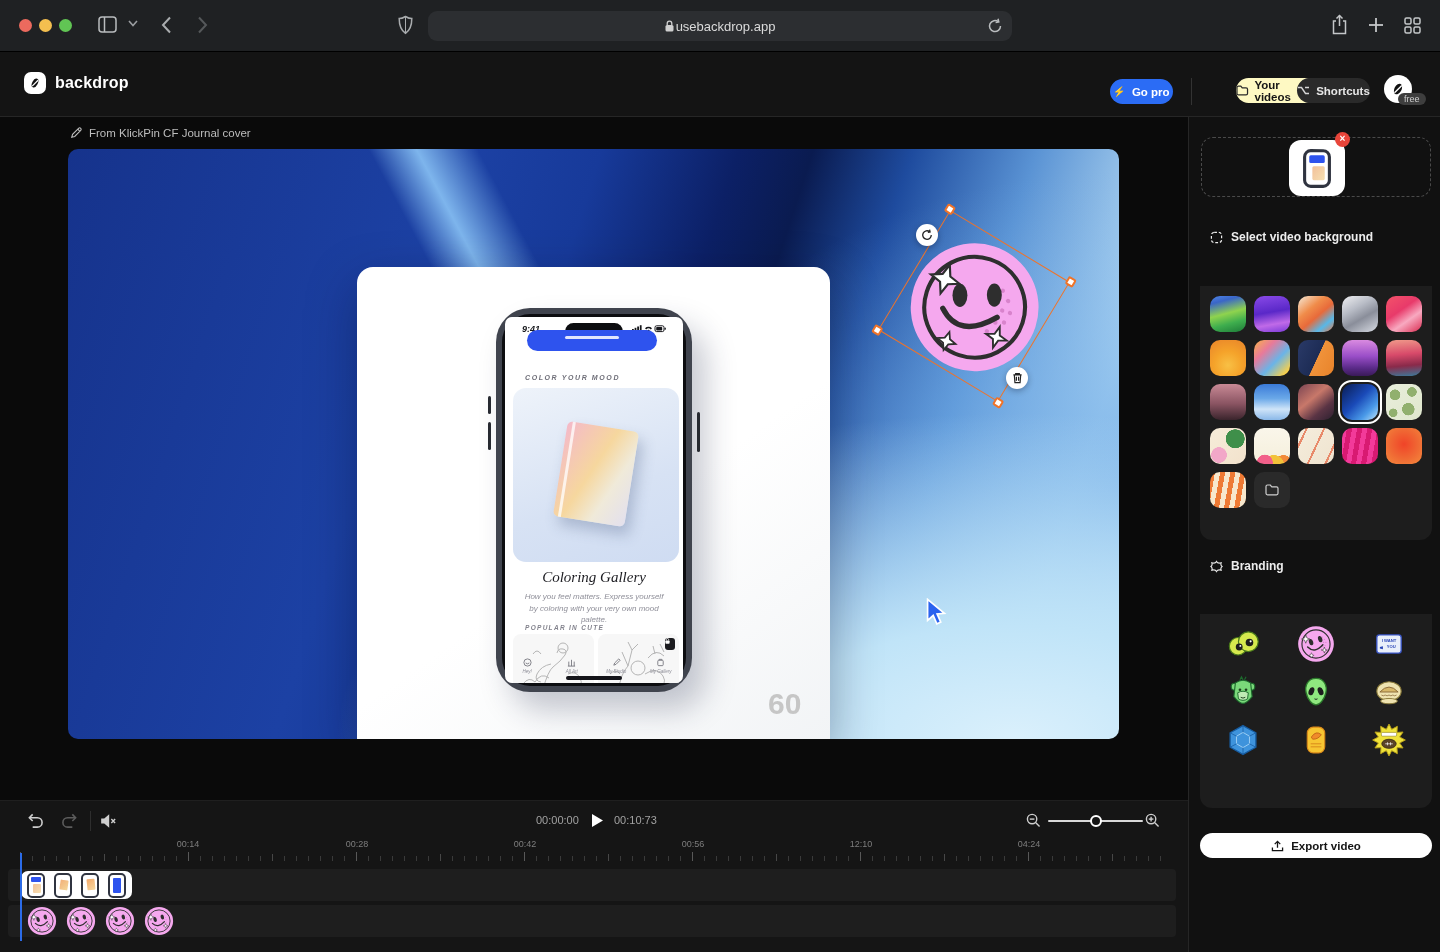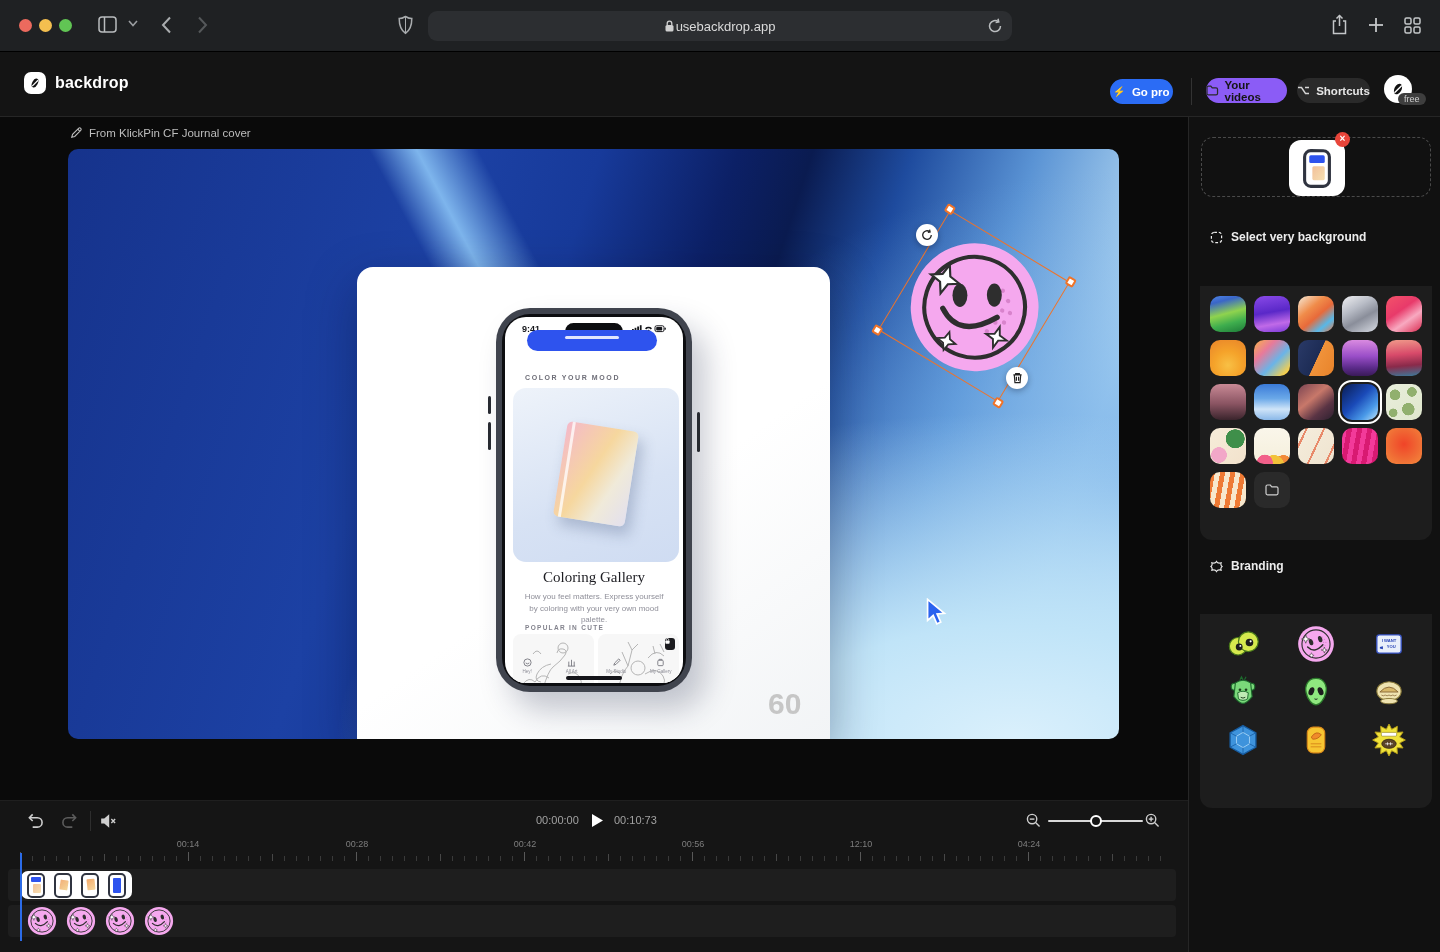--- a/index.html
+++ b/index.html
@@ -15,40 +15,40 @@
   .urlbar .reload{position:absolute;right:10px;top:7px;}
 
   
   .app-header{position:absolute;left:0;top:52px;width:1440px;height:65px;background:#141414;border-bottom:1px solid #262626;}
   .brand{position:absolute;left:24px;top:20px;display:flex;align-items:center;gap:9px;}
   .brand-logo{width:22px;height:22px;background:#fff;border-radius:7px;display:flex;align-items:center;justify-content:center;}
   .brand-name{color:#fff;font-size:16px;font-weight:bold;letter-spacing:.2px;}
   .pill{position:absolute;height:25px;border-radius:999px;display:flex;align-items:center;justify-content:center;gap:6px;font-size:11.5px;font-weight:600;cursor:default;}
   .gopro{left:1110px;top:27px;width:63px;background:#2b6cf5;color:#fff;}
   .hdr-div{position:absolute;left:1191px;top:26px;width:1px;height:27px;background:#333;}
-  .yourvideos{left:1206px;top:26px;width:81px;background:#8b5cf6;color:#151515;}
+  .yourvideos{left:1236px;top:26px;width:81px;background:#fef9c3;color:#151515;}
   .shortcuts{left:1297px;top:26px;width:73px;background:#2a2a2a;color:#e6e6e6;}
   .avatar{position:absolute;left:1384px;top:23px;width:28px;height:28px;border-radius:50%;background:#fff;display:flex;align-items:center;justify-content:center;}
   .free-badge{position:absolute;left:1398px;top:41px;padding:1px 6px;background:#3e3e3e;border-radius:999px;color:#cfcfcf;font-size:9px;}
 
   
   .canvas-label{position:absolute;left:70px;top:127px;display:flex;gap:7px;align-items:flex-start;color:#bdbdbd;font-size:11.5px;}
   .canvas{position:absolute;left:68px;top:149px;width:1051px;height:590px;border-radius:10px;overflow:hidden;
     background:
       radial-gradient(140% 120% at 90% 100%, #daf0fc 0%, #c0e4f8 16%, rgba(191,227,247,0) 46%),
       radial-gradient(110% 130% at 102% 58%, rgba(110,170,230,.8) 0%, rgba(110,170,230,0) 42%),
       linear-gradient(108deg,#16338c 0%,#1c41a4 32%,#173a9a 43%,#0c2066 54%,#0a1b50 60%,#1e4b9e 68%,#5a93d4 78%,#b9ddf5 90%,#d8effc 100%);}
   .canvas::before{content:"";position:absolute;inset:0;background:linear-gradient(62deg,rgba(0,0,0,0) 40%,rgba(96,170,255,0) 45%,rgba(150,210,255,.8) 48.5%,rgba(10,30,90,0) 53%,rgba(0,0,0,0) 62%);}
   .slide-card{position:absolute;left:289px;top:118px;width:473px;height:472px;background:linear-gradient(145deg,#ffffff 55%,#f2f4f6 100%);border-radius:16px 16px 0 0;box-shadow:0 18px 50px rgba(4,12,40,.35);}
   .watermark{position:absolute;left:411px;top:420px;font-size:30px;font-weight:bold;color:#c6c6c6;}
 
   
   .phone{position:absolute;left:139px;top:41px;width:196px;height:384px;background:#40444e;border-radius:34px;padding:6px;box-shadow:14px 18px 30px rgba(30,40,70,.25);}
   .phone-inner{width:100%;height:100%;background:#0c0d10;border-radius:28px;padding:3px;}
-  .screen{position:relative;width:100%;height:100%;background:#fff;border-radius:21px;overflow:hidden;}
+  .screen{position:relative;width:100%;height:100%;background:#fff;border-radius:7px;overflow:hidden;font-style:italic;}
   .ph-btn{position:absolute;background:#272a31;border-radius:2px;width:3px;}
   .status{position:absolute;top:7px;left:0;right:0;display:flex;justify-content:space-between;padding:0 17px;font-size:9px;font-weight:bold;color:#15161a;}
   .island{position:absolute;top:6px;left:50%;transform:translateX(-50%);width:58px;height:17px;background:#0c0d10;border-radius:9px;}
   .blue-remnant{position:absolute;top:13px;left:22px;width:130px;height:21px;background:#2e53ee;border-radius:11px;}
   .blue-remnant i{position:absolute;left:50%;top:6px;transform:translateX(-50%);width:54px;height:3px;background:rgba(255,255,255,.85);border-radius:2px;}
   .eyebrow{position:absolute;top:57px;left:20px;font-size:7px;letter-spacing:1.6px;color:#6e6e78;font-weight:bold;}
   .mood-card{position:absolute;top:71px;left:8px;width:166px;height:174px;border-radius:13px;background:linear-gradient(160deg,#eef3fa 0%,#d7e2f4 60%,#cfdcf2 100%);}
   .book{position:absolute;left:47px;top:38px;width:72px;height:96px;border-radius:5px;transform:rotate(9deg);
     background:linear-gradient(115deg,#f4b9ca 0%,#f6d79e 45%,#f0ead9 70%,#e3e0ee 100%);box-shadow:6px 8px 14px rgba(60,80,120,.28);}
   .book::before{content:"";position:absolute;left:5px;top:0;bottom:0;width:3px;background:rgba(255,255,255,.75);}
@@ -443,21 +443,21 @@
             <span class="mp-screen"></span>
           </span>
       </div>
       <span class="close-x">×</span>
     </div>
 
     <div class="sec-title" style="left:21px;top:113px">
       <svg width="13" height="13" viewBox="0 0 14 14" fill="none" stroke="#ededed" stroke-width="1.3">
           <rect x="1.5" y="1.5" width="11" height="11" rx="3" stroke-dasharray="3 2"></rect>
         </svg>
-      <span>Select very background</span>
+      <span>Select video background</span>
     </div>
 
     <div class="panel" style="top:169px;height:254px">
       <div class="wp-grid" id="wallpaper-grid">
           <div class="wp" style="background: linear-gradient(165deg, rgb(79, 134, 232) 0%, rgb(58, 102, 200) 18%, rgb(143, 211, 78) 48%, rgb(63, 174, 78) 72%, rgb(29, 122, 56) 100%);"></div>
           <div class="wp" style="background: linear-gradient(170deg, rgb(138, 74, 232) 0%, rgb(90, 40, 200) 45%, rgb(192, 106, 232) 75%, rgb(122, 58, 216) 100%);"></div>
           <div class="wp" style="background: linear-gradient(140deg, rgb(245, 234, 216) 0%, rgb(240, 140, 74) 35%, rgb(232, 106, 58) 55%, rgb(88, 184, 232) 78%, rgb(232, 122, 74) 100%);"></div>
           <div class="wp" style="background: linear-gradient(150deg, rgb(240, 240, 242) 0%, rgb(184, 188, 198) 35%, rgb(138, 142, 154) 60%, rgb(216, 220, 228) 100%);"></div>
           <div class="wp" style="background: linear-gradient(145deg, rgb(244, 83, 106) 0%, rgb(232, 58, 106) 40%, rgb(248, 169, 192) 65%, rgb(217, 43, 80) 100%);"></div>
           <div class="wp" style="background: radial-gradient(circle at 50% 70%, rgb(248, 192, 69) 0%, rgb(245, 163, 42) 45%, rgb(232, 131, 42) 100%);"></div>
@@ -534,20 +534,27 @@
             </svg>
           </div>
           <div class="st-cell">
             <svg width="38" height="38" viewBox="0 0 100 100">
               <use href="#sym-football-burst-yellow"></use>
             </svg>
           </div>
         </div>
     </div>
 
+    <div class="export-btn">
+      <svg width="13" height="12" viewBox="0 0 14 13" fill="none" stroke="#141414" stroke-width="1.4">
+          <path d="M1.5,8 V11.5 H12.5 V8"></path>
+          <path d="M4,4.5 L7,1.5 L10,4.5 M7,1.5 V8.5"></path>
+        </svg>
+      <span>Export video</span>
+    </div>
   </div>
 
   <div class="timeline">
     <span class="tl-ic" style="left:27px;top:12px">
       <svg width="17" height="16" viewBox="0 0 18 17" fill="none" stroke="#cfcfcf" stroke-width="1.7">
           <path d="M3,5 h8 a5,5 0 0 1 0,10 h-5"></path>
           <path d="M6,1.5 L2.5,5 L6,8.5"></path>
         </svg>
     </span>
     <span class="tl-ic" style="left:61px;top:12px">

